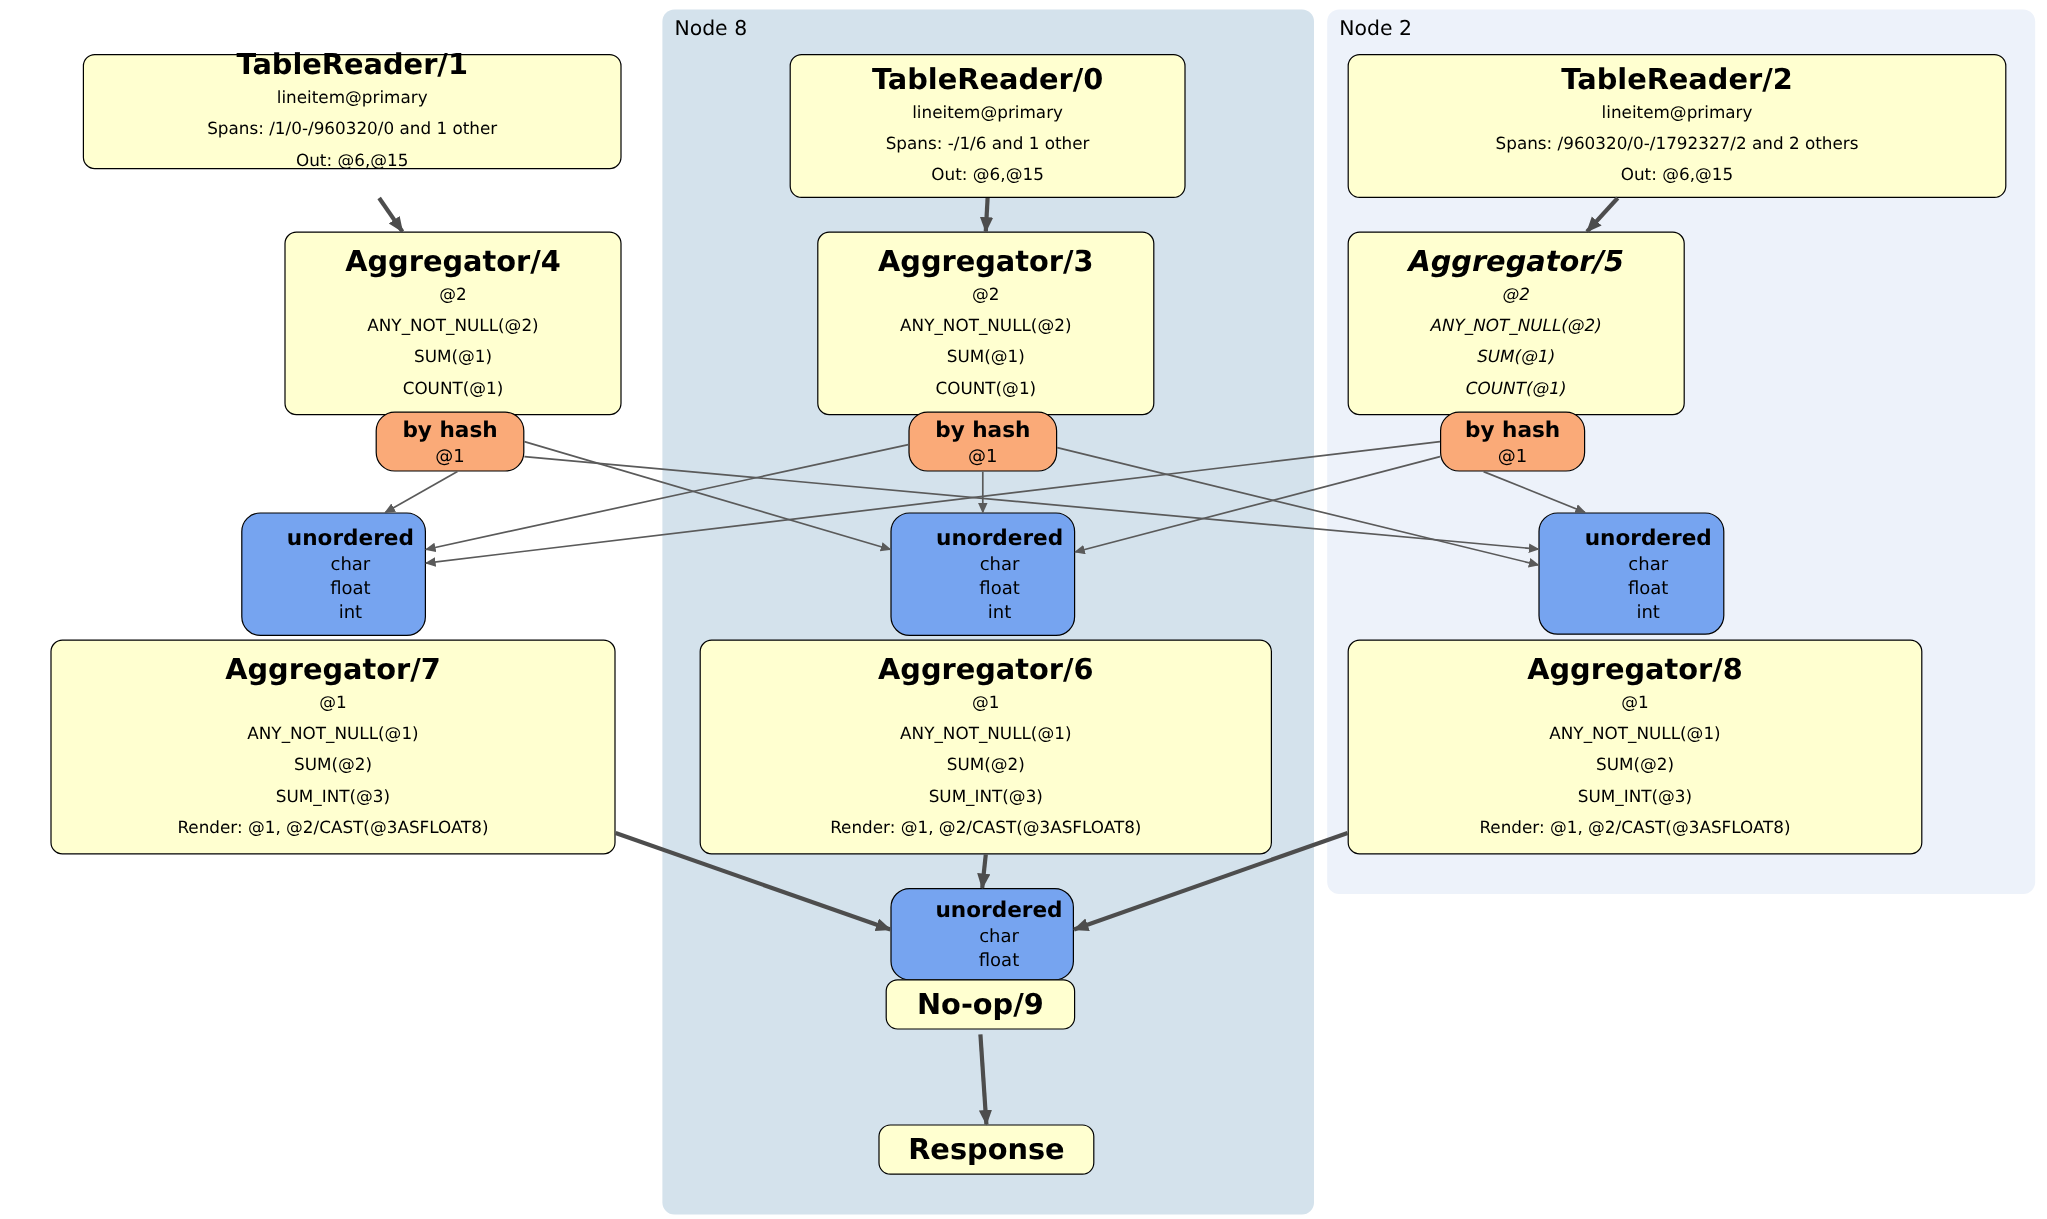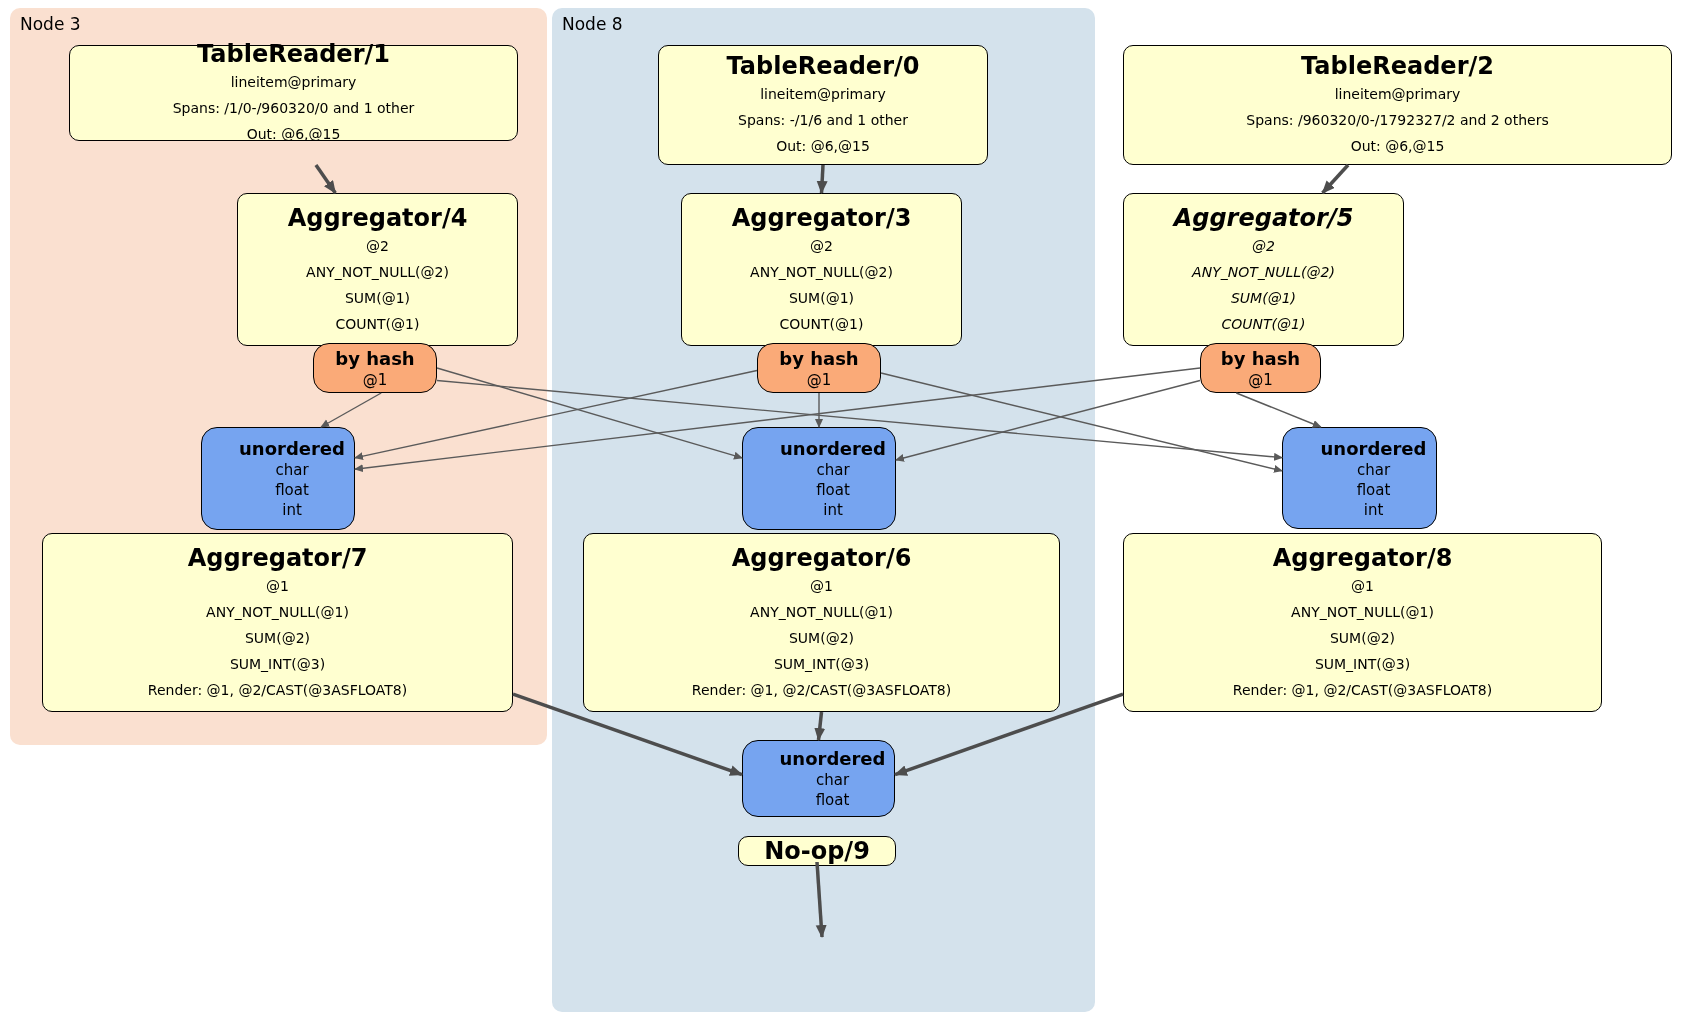--- a/index.html
+++ b/index.html
@@ -36,37 +36,37 @@
   #hash3{left:313px;top:343px;width:124px;height:50px;}
   #hash1{left:757px;top:343px;width:124px;height:50px;}
   #hash2{left:1200px;top:343px;width:121px;height:50px;}
   #sync3{left:201px;top:427px;width:154px;height:103px;}
   #sync1{left:742px;top:427px;width:154px;height:103px;}
   #sync2{left:1282px;top:427px;width:155px;height:102px;}
   #agg7{left:42px;top:533px;width:471px;height:179px;}
   #agg6{left:583px;top:533px;width:477px;height:179px;}
   #agg8{left:1123px;top:533px;width:479px;height:179px;}
   #syncf{left:742px;top:740px;width:153px;height:77px;}
-  #noop{left:738px;top:836px;width:158px;height:30px;}
+  #noop{left:738px;top:816px;width:158px;height:42px;}
   #response{left:732px;top:937px;width:180px;height:42px;}
   
   #edges{position:absolute;left:0;top:0;z-index:3;pointer-events:none;}
   .edge-thick{stroke:var(--edge-thick,#4D4D4D);stroke-width:3.5;fill:none;}
   .edge-thin{stroke:var(--edge-thin,#5A5A5A);stroke-width:1.4;fill:none;}
 </style>
 </head>
 <body>
 
 <div id="canvas">
 
-  <div class="panel" id="panel-node3">
-    <div class="panel-label">Node 3</div>
-  </div>
   <div class="panel" id="panel-node1">
     <div class="panel-label">Node 8</div>
+  </div>
+  <div class="panel" id="panel-node2">
+    <div class="panel-label">Node 2</div>
   </div>
 
   <div class="box op" id="tr1">
     <div class="op-title">TableReader/1</div>
     <div class="op-line">lineitem@primary</div>
     <div class="op-line">Spans: /1/0-/960320/0 and 1 other</div>
     <div class="op-line">Out: @6,@15</div>
   </div>
   <div class="box op" id="tr0">
     <div class="op-title">TableReader/0</div>
@@ -160,20 +160,23 @@
     <div class="op-line">Render: @1, @2/CAST(@3ASFLOAT8)</div>
   </div>
 
   <div class="box sync" id="syncf">
     <div class="mini-title">unordered</div>
     <div class="mini-line">char</div>
     <div class="mini-line">float</div>
   </div>
   <div class="box op" id="noop">
     <div class="op-title">No-op/9</div>
+  </div>
+  <div class="box op" id="response">
+    <div class="op-title">Response</div>
   </div>
 
   <svg id="edges" width="1706" height="1016">
     <defs>
       <marker id="arr-thick" markerUnits="userSpaceOnUse" markerWidth="14" markerHeight="12" refX="12" refY="5.5" orient="auto">
         <path d="M0,0 L13,5.5 L0,11 z" fill="#4D4D4D"></path>
       </marker>
       <marker id="arr-thin" markerUnits="userSpaceOnUse" markerWidth="10" markerHeight="9" refX="8" refY="4" orient="auto">
         <path d="M0,0 L9,4 L0,8 z" fill="#5A5A5A"></path>
       </marker>

